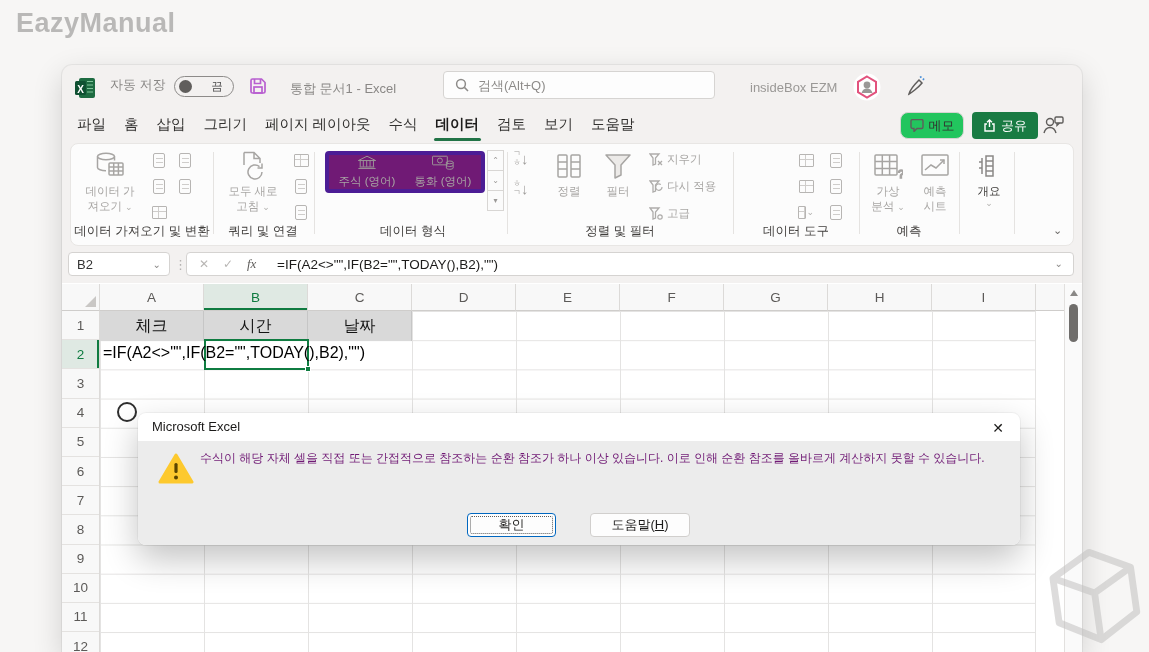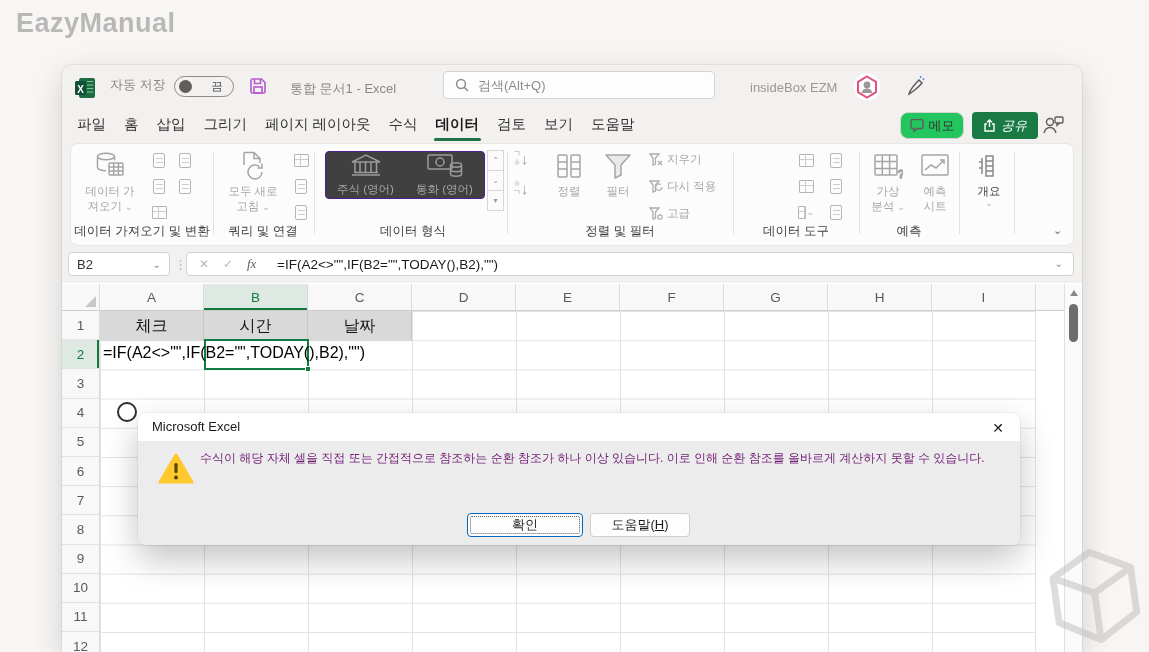--- a/index.html
+++ b/index.html
@@ -28,37 +28,37 @@
   .winctl { position:absolute; top:74px; width:32px; height:26px; display:flex; align-items:center; justify-content:center; color:#5f5d5b; }
 
   
   .tabs { position:absolute; left:75px; top:112px; height:29px; display:flex; gap:14px; align-items:center; }
   .tab { position:relative; font-size:14.5px; color:#32312f; padding:2px 2px 6px 2px; cursor:default; white-space:nowrap; }
   .tab.active { font-weight:700; color:#1d1c1b; }
   .tab.active::after { content:""; position:absolute; left:0; right:0; bottom:-1px; height:3px; border-radius:2px; background:#217346; }
   .memo-btn { position:absolute; left:900px; top:112px; width:64px; height:27px; background:#22c55e; border:1px solid #d6d4d2;
     border-radius:8px; display:flex; align-items:center; justify-content:center; gap:5px; font-size:13px; color:#32312f; }
   .share-btn { position:absolute; left:972px; top:112px; width:66px; height:27px; background:#197b43; border-radius:4px;
-    display:flex; align-items:center; justify-content:center; gap:5px; font-size:13px; color:#fff;font-style:italic; }
+    display:flex; align-items:center; justify-content:center; gap:5px; font-size:13px; color:#fff; }
 
   
   .ribbon-panel { position:absolute; left:70px; top:143px; width:1004px; height:103px; background:#fcfcfc;
     border:1px solid #e8e6e4; border-radius:8px; }
   .gdiv { position:absolute; top:8px; height:82px; width:1px; background:#e5e3e1; }
   .gcap { position:absolute; bottom:5px; transform:translateX(-50%); font-size:12.5px; color:#403e3c; white-space:nowrap; }
   .bigbtn { position:absolute; display:flex; flex-direction:column; align-items:center; color:#a8a6a4; font-size:11.5px; line-height:1.3; text-align:center; white-space:nowrap; }
   .bicon { height:32px; display:flex; align-items:center; justify-content:center; margin-bottom:2px; }
   .chev { font-size:9px; color:#b2b0ae; line-height:1; }
   .small-ic { position:absolute; width:16px; height:16px; display:flex; align-items:center; justify-content:center; }
   .mini-doc { width:12px; height:15px; border:1.5px solid #b7b5b3; border-radius:2px;
     background:linear-gradient(#cfcdcb,#cfcdcb) 2px 4px/7px 1px no-repeat, linear-gradient(#cfcdcb,#cfcdcb) 2px 8px/7px 1px no-repeat; }
   .mini-tbl { width:15px; height:13px; border:1.5px solid #b7b5b3; border-radius:1px;
     background:linear-gradient(#cfcdcb,#cfcdcb) 0 4px/15px 1px no-repeat, linear-gradient(#cfcdcb,#cfcdcb) 5px 0/1px 13px no-repeat; }
   .sm-item { position:absolute; display:flex; align-items:center; gap:4px; color:#a8a6a4; font-size:11.5px; white-space:nowrap; }
-  .gallery { position:absolute; left:254px; top:7px; width:160px; height:48px; border:1px solid #4c1d95; border-radius:4px; background:#404040; display:flex; }
+  .gallery { position:absolute; left:254px; top:7px; width:160px; height:42px; border:4px solid #4c1d95; border-radius:4px; background:#701a75; display:flex; }
   .gal-item { flex:1; display:flex; flex-direction:column; align-items:center; justify-content:center; gap:3px; font-size:11.5px; color:#a8a6a4; }
   .gal-scroll { position:absolute; left:416px; top:7px; width:17px; height:60px; display:flex; flex-direction:column; }
   .gal-scroll div { flex:1; border:1px solid #d8d6d4; background:#fbfbfb; display:flex; align-items:center; justify-content:center; font-size:8px; color:#9b9997; margin-top:-1px; }
   .sortbtn { position:absolute; display:flex; align-items:center; }
   .sortletters { font-size:8px; line-height:1.05; color:#a19f9d; }
   .sortarrow { font-size:15px; color:#a19f9d; }
 
   
   .namebox { position:absolute; left:68px; top:252px; width:102px; height:24px; background:#fff; border:1px solid #d5d3d1; border-radius:4px;
     display:flex; align-items:center; font-size:13px; color:#333; padding:0 8px; }
@@ -463,21 +463,21 @@
     <div class="dlg-close">
         <span>✕</span>
       </div>
     <div class="dlg-body">
       <svg class="abs" style="left:20px;top:12px" width="36" height="32" viewBox="0 0 36 32">
         <path d="M18 2 34 29H2Z" fill="#fdc92e" stroke="#fdc92e" stroke-width="3" stroke-linejoin="round"></path>
         <rect x="16.4" y="10" width="3.2" height="10" rx="1.5" fill="#5a4500"></rect>
         <circle cx="18" cy="24.5" r="2" fill="#5a4500"></circle>
       </svg>
       <div class="dlg-msg" style="top:9px">수식이 해당 자체 셀을 직접 또는 간접적으로 참조하는 순환 참조가 하나 이상 있습니다. 이로 인해 순환 참조를 올바르게 계산하지 못할 수 있습니다.</div>
-      <button class="dlg-btn primary" style="left:329px;width:116px">
+      <button class="dlg-btn primary" style="left:329px;width:89px">
         <span class="focus-ring"></span>
         <span>확인</span>
       </button>
       <button class="dlg-btn" style="left:452px;width:100px">
         <span>도움말(</span><span style="text-decoration:underline">H</span><span>)</span>
       </button>
     </div>
   </div>
 
   <svg class="watermark" width="98" height="100" viewBox="0 0 100 102" fill="none" stroke="#c2c1c0" stroke-width="7" stroke-linejoin="round">

